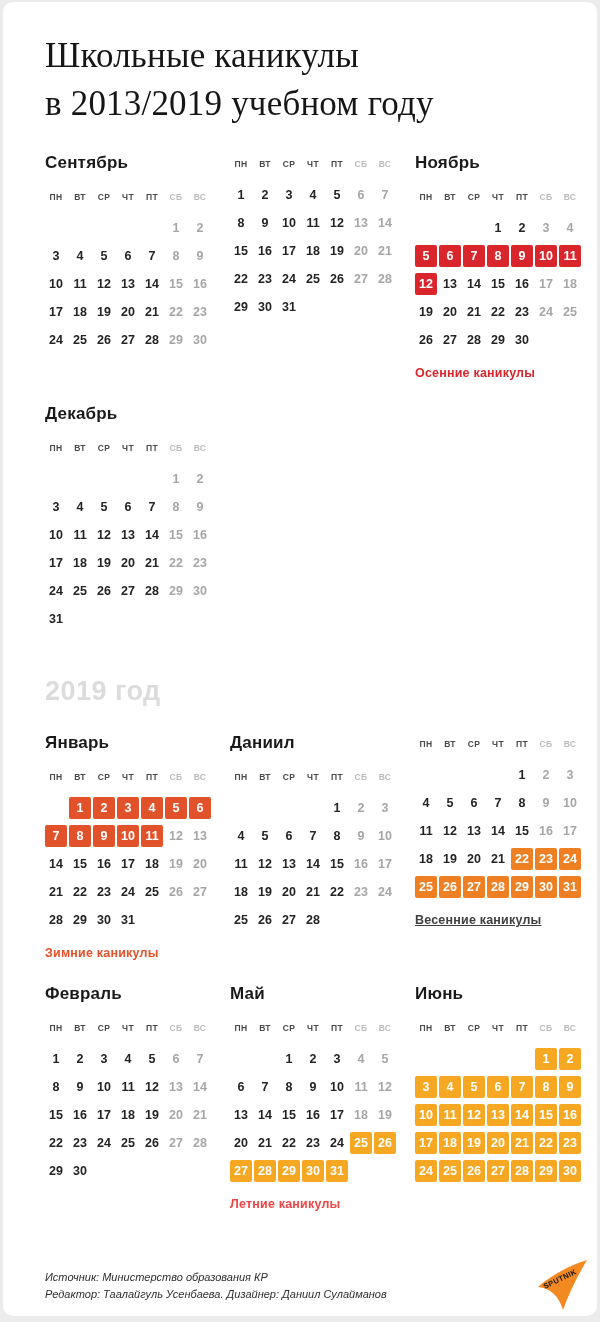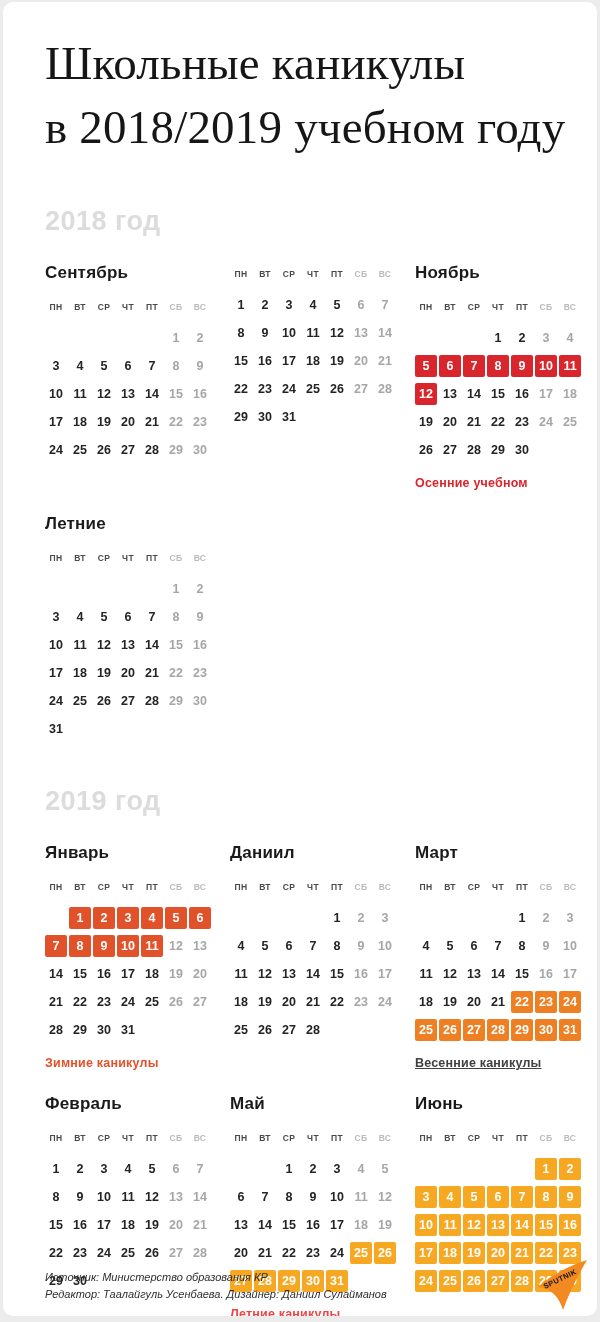--- a/index.html
+++ b/index.html
@@ -10,21 +10,21 @@
     position:relative; overflow:hidden;
   }
   .card {
     position:absolute; inset:2px 3px 6px 3px;
     background:#ffffff; border-radius:10px; overflow:hidden;
   }
   .content { padding:30px 0 0 42px; }
 
   .title {
     font-family:"Liberation Serif", serif;
-    font-weight:400; font-size:47px; line-height:1.36;
+    font-weight:400; font-size:35px; line-height:1.36;
     color:#161616; letter-spacing:.2px;
   }
   .title span { display:block; }
 
   .year-label {
     font-size:27px; font-weight:700; color:#dcdcdc;
     margin-top:46px; letter-spacing:.5px;
   }
 
   .months-grid {
@@ -64,25 +64,24 @@
   .logo { position:absolute; right:8px; bottom:5px; }
 </style>
 </head>
 <body>
 
 <div class="card">
   <div class="content">
 
     <h1 class="title">
       <span>Школьные каникулы</span>
-      <span>в 2018/2019 учебном году</span>
+      <span>в 2013/2019 учебном году</span>
     </h1>
 
     <section class="year-section">
-      <h2 class="year-label">2018 год</h2>
       <div class="months-grid">
           <div class="month">
             <div class="month-title">Сентябрь</div>
             <div class="weekday-row">
               <div class="cell wd-label">ПН</div>
               <div class="cell wd-label">ВТ</div>
               <div class="cell wd-label">СР</div>
               <div class="cell wd-label">ЧТ</div>
               <div class="cell wd-label">ПТ</div>
               <div class="cell wd-label we">СБ</div>
@@ -209,24 +208,24 @@
               <div class="cell day">22</div>
               <div class="cell day">23</div>
               <div class="cell day we">24</div>
               <div class="cell day we">25</div>
               <div class="cell day">26</div>
               <div class="cell day">27</div>
               <div class="cell day">28</div>
               <div class="cell day">29</div>
               <div class="cell day">30</div>
             </div>
-            <div class="holiday-label" style="color: rgb(216, 38, 44);">Осенние учебном</div>
-          </div>
-          <div class="month">
-            <div class="month-title">Летние</div>
+            <div class="holiday-label" style="color: rgb(216, 38, 44);">Осенние каникулы</div>
+          </div>
+          <div class="month">
+            <div class="month-title">Декабрь</div>
             <div class="weekday-row">
               <div class="cell wd-label">ПН</div>
               <div class="cell wd-label">ВТ</div>
               <div class="cell wd-label">СР</div>
               <div class="cell wd-label">ЧТ</div>
               <div class="cell wd-label">ПТ</div>
               <div class="cell wd-label we">СБ</div>
               <div class="cell wd-label we">ВС</div>
             </div>
             <div class="day-grid">
@@ -361,21 +360,20 @@
               <div class="cell day">22</div>
               <div class="cell day we">23</div>
               <div class="cell day we">24</div>
               <div class="cell day">25</div>
               <div class="cell day">26</div>
               <div class="cell day">27</div>
               <div class="cell day">28</div>
             </div>
           </div>
           <div class="month">
-            <div class="month-title">Март</div>
             <div class="weekday-row">
               <div class="cell wd-label">ПН</div>
               <div class="cell wd-label">ВТ</div>
               <div class="cell wd-label">СР</div>
               <div class="cell wd-label">ЧТ</div>
               <div class="cell wd-label">ПТ</div>
               <div class="cell wd-label we">СБ</div>
               <div class="cell wd-label we">ВС</div>
             </div>
             <div class="day-grid">

